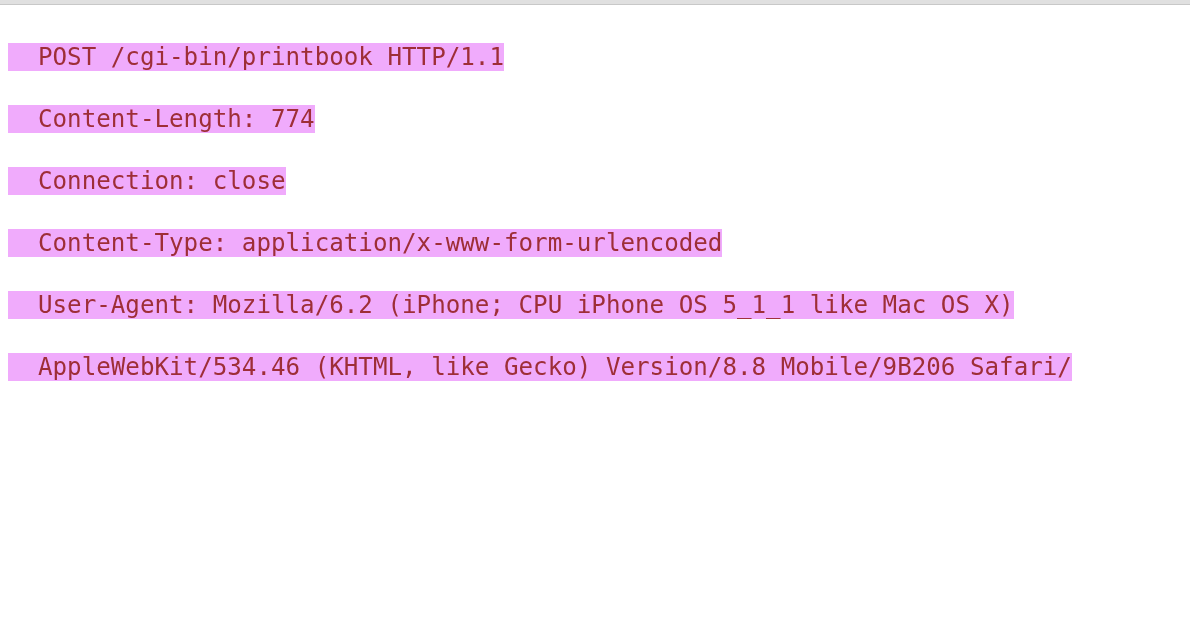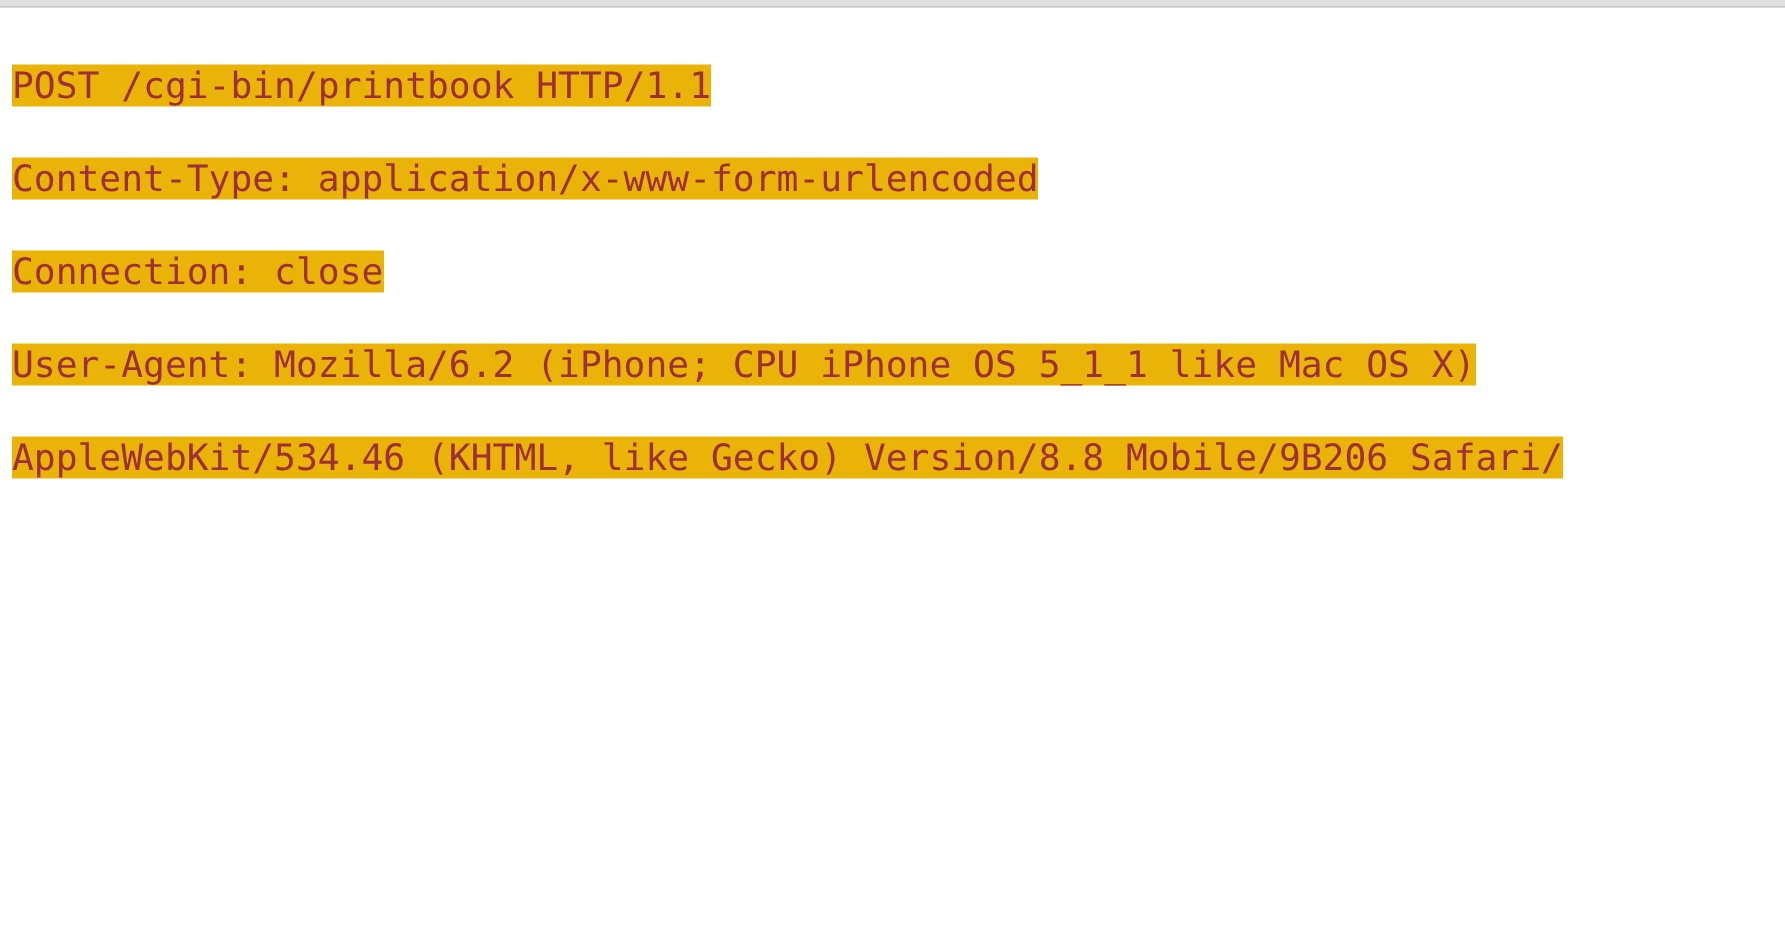--- a/index.html
+++ b/index.html
@@ -21,42 +21,44 @@
     font-size: 24.2px;
     line-height: 31px;
     color: #9e2e37;
     white-space: pre-wrap;
     word-break: break-all;
   }
   .content > div {
     display: block;
   }
   .hl {
-    background: #eab308;
+    background: #f0abfc;
+    padding-left: 30px;
   }
   .redact {
     display: inline-block;
     vertical-align: middle;
     height: 20px;
   }
   .redact span {
     display: inline-block;
     height: 20px;
     vertical-align: top;
   }
 </style>
 </head>
 <body>
 
 <div class="topbar"></div>
 
 <div class="content">
 <div><span class="hl">POST /cgi-bin/printbook HTTP/1.1</span></div>
+<div><span class="hl">Content-Length: 774</span></div>
+<div><span class="hl">Connection: close</span></div>
 <div><span class="hl">Content-Type: application/x-www-form-urlencoded</span></div>
-<div><span class="hl">Connection: close</span></div>
 <div><span class="hl">User-Agent: Mozilla/6.2 (iPhone; CPU iPhone OS 5_1_1 like Mac OS X)</span></div>
 <div><span class="hl">AppleWebKit/534.46 (KHTML, like Gecko) Version/8.8 Mobile/9B206 Safari/</span></div>
 <div>&nbsp;</div>
 
 
 
 
 
 
 

